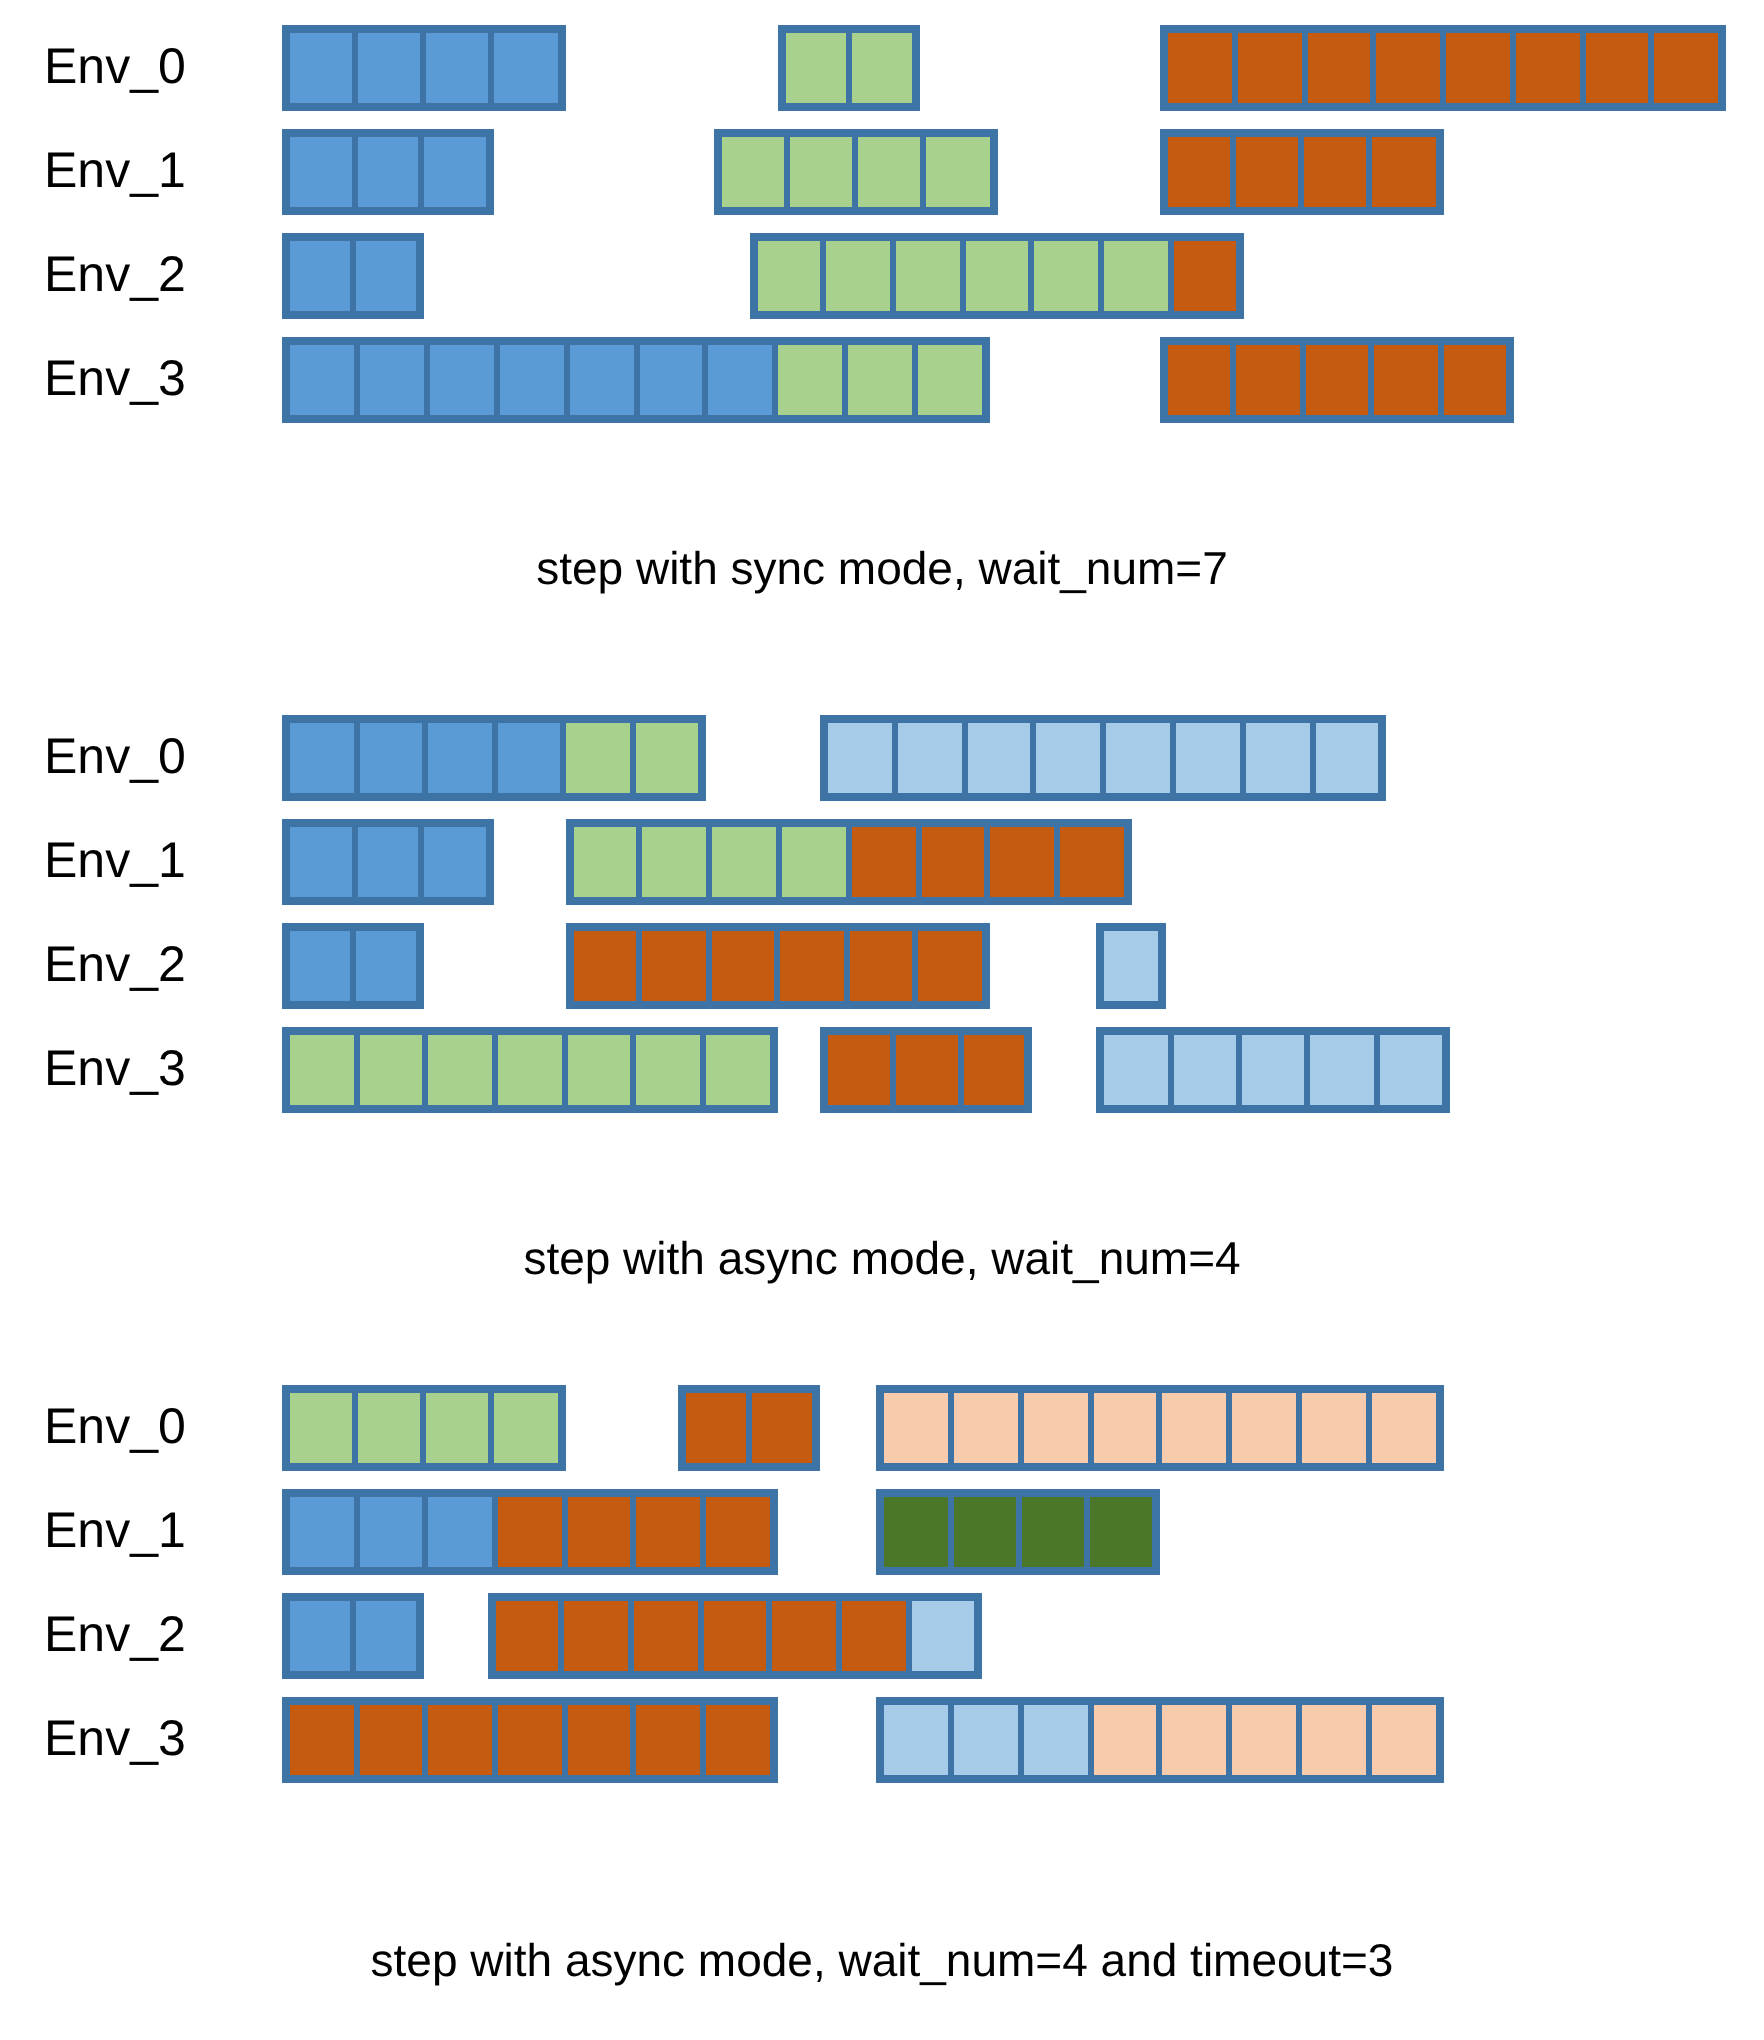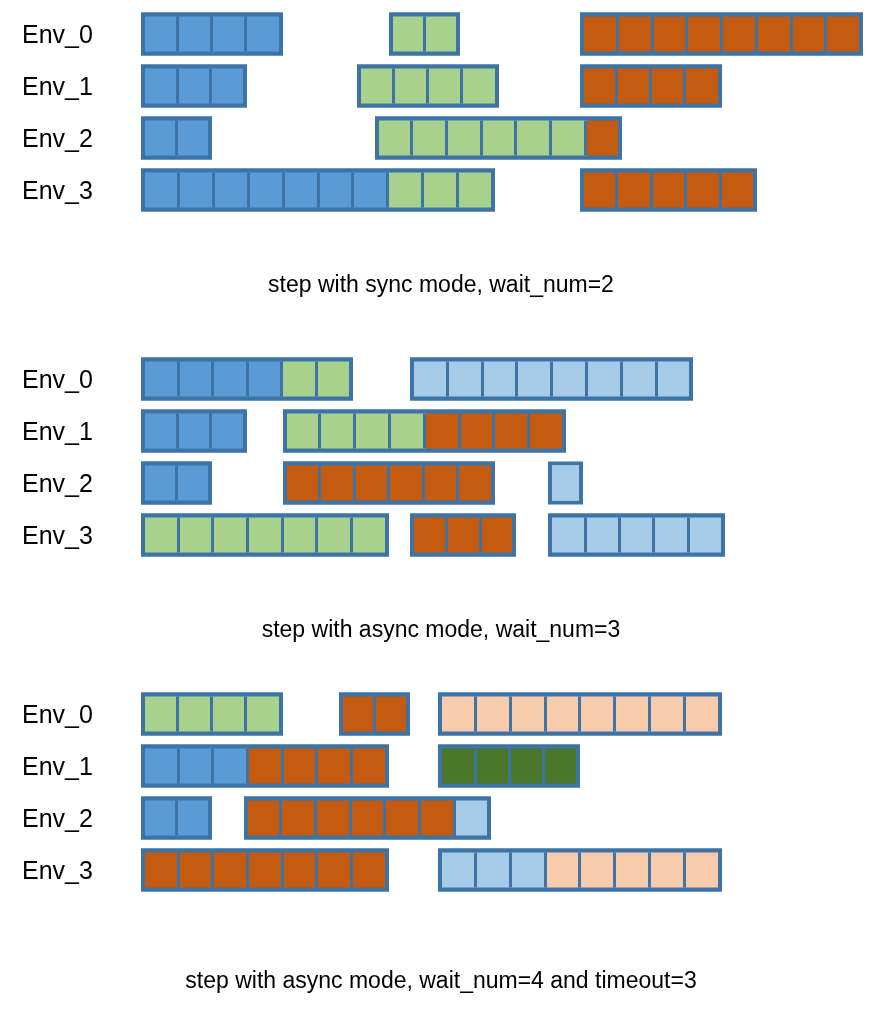--- a/index.html
+++ b/index.html
@@ -166,21 +166,21 @@
             <div class="seg" style="left: 579.96px; width: 177px;">
               <div class="cell" style="background: rgb(197, 90, 17); flex: 1 1 0px;"></div>
               <div class="cell" style="background: rgb(197, 90, 17); flex: 1 1 0px;"></div>
               <div class="cell" style="background: rgb(197, 90, 17); flex: 1 1 0px;"></div>
               <div class="cell" style="background: rgb(197, 90, 17); flex: 1 1 0px;"></div>
               <div class="cell" style="background: rgb(197, 90, 17); flex: 1 1 0px;"></div>
             </div>
           </div>
         </div>
       </div>
-      <div class="caption" style="top: 272px;">step with sync mode, wait_num=2</div>
+      <div class="caption" style="top: 272px;">step with sync mode, wait_num=7</div>
       <div class="chart-block" style="top: 353px;">
         <div class="row">
           <div class="row-label">Env_0</div>
           <div class="track">
             <div class="seg" style="left: 141px; width: 212.4px;">
               <div class="cell" style="background: rgb(91, 155, 213); flex: 1 1 0px;"></div>
               <div class="cell" style="background: rgb(91, 155, 213); flex: 1 1 0px;"></div>
               <div class="cell" style="background: rgb(91, 155, 213); flex: 1 1 0px;"></div>
               <div class="cell" style="background: rgb(91, 155, 213); flex: 1 1 0px;"></div>
               <div class="cell" style="background: rgb(169, 209, 142); flex: 1 1 0px;"></div>
@@ -258,21 +258,21 @@
             <div class="seg" style="left: 548.1px; width: 177px;">
               <div class="cell" style="background: rgb(166, 203, 232); flex: 1 1 0px;"></div>
               <div class="cell" style="background: rgb(166, 203, 232); flex: 1 1 0px;"></div>
               <div class="cell" style="background: rgb(166, 203, 232); flex: 1 1 0px;"></div>
               <div class="cell" style="background: rgb(166, 203, 232); flex: 1 1 0px;"></div>
               <div class="cell" style="background: rgb(166, 203, 232); flex: 1 1 0px;"></div>
             </div>
           </div>
         </div>
       </div>
-      <div class="caption" style="top: 617px;">step with async mode, wait_num=3</div>
+      <div class="caption" style="top: 617px;">step with async mode, wait_num=4</div>
       <div class="chart-block" style="top: 688px;">
         <div class="row">
           <div class="row-label">Env_0</div>
           <div class="track">
             <div class="seg" style="left: 141px; width: 141.6px;">
               <div class="cell" style="background: rgb(169, 209, 142); flex: 1 1 0px;"></div>
               <div class="cell" style="background: rgb(169, 209, 142); flex: 1 1 0px;"></div>
               <div class="cell" style="background: rgb(169, 209, 142); flex: 1 1 0px;"></div>
               <div class="cell" style="background: rgb(169, 209, 142); flex: 1 1 0px;"></div>
             </div>

